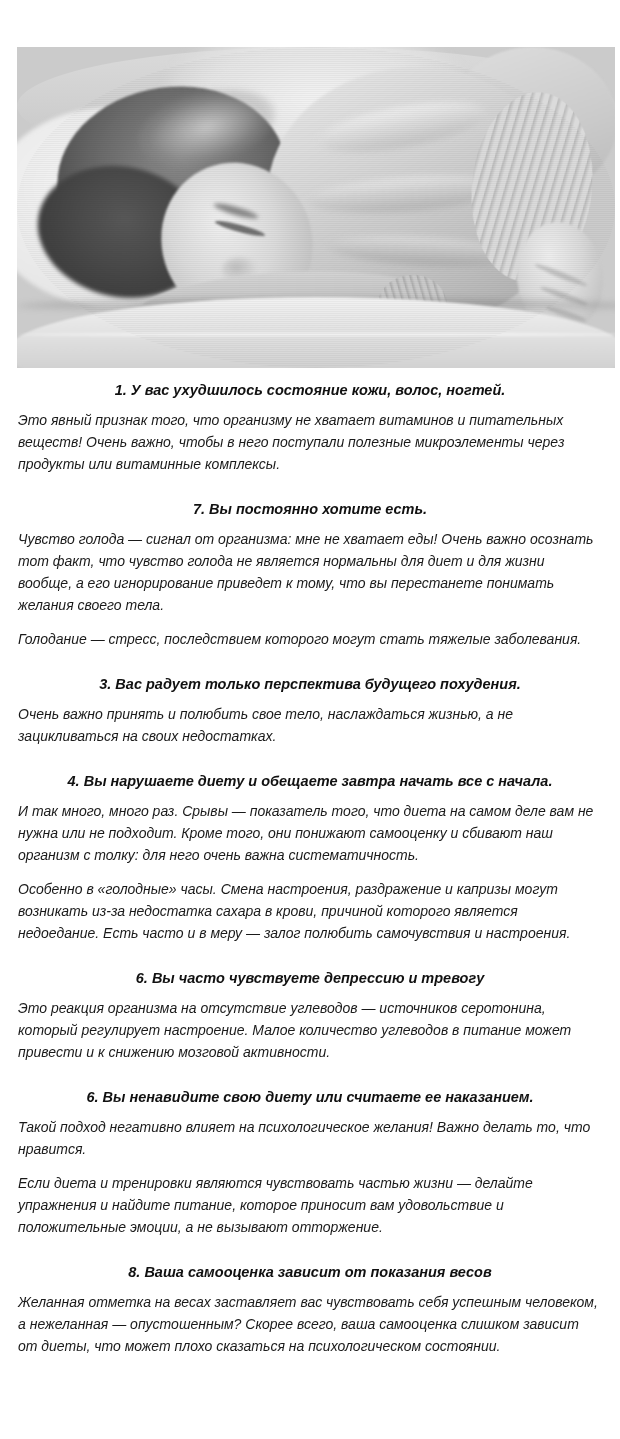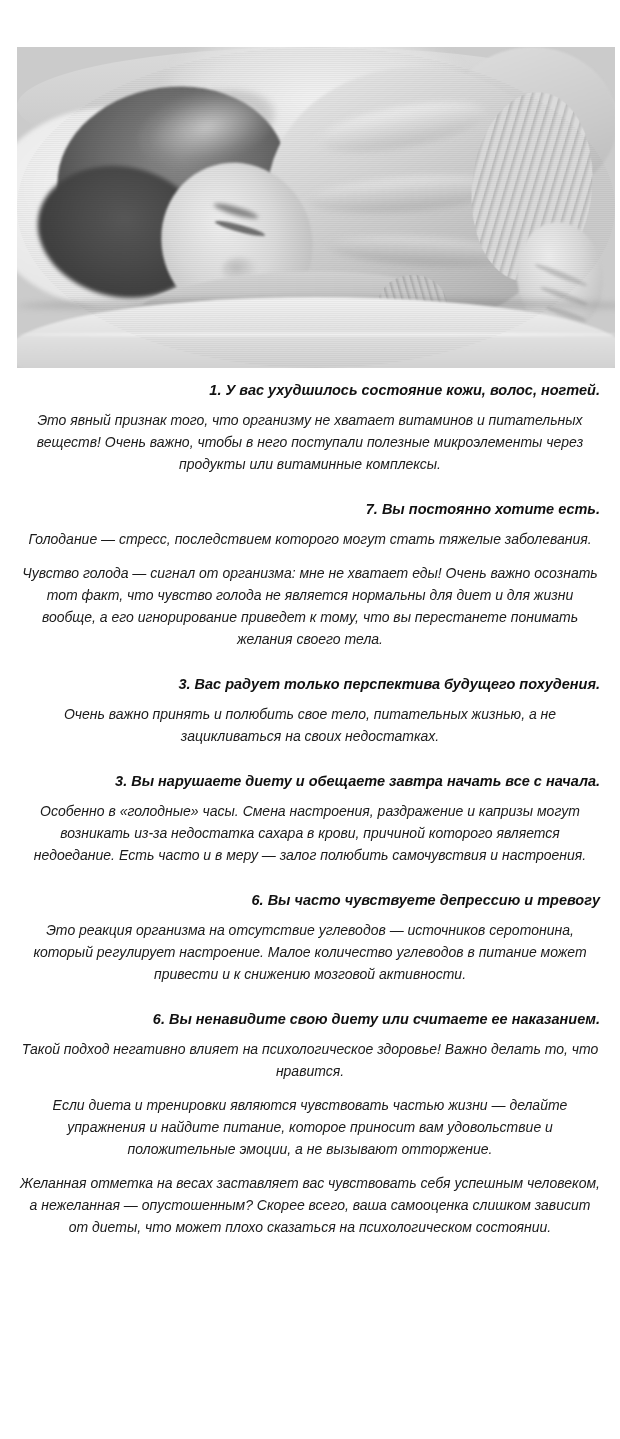--- a/index.html
+++ b/index.html
@@ -204,31 +204,30 @@
   
   .article {
     padding: 0 14px;
     box-sizing: border-box;
     width: 620px;
   }
   .heading {
     font-size: 14.5px;
     font-weight: bold;
     font-style: italic;
-    text-align: right;
+    text-align: center;
     line-height: 19px;
     color: #111111;
     margin: 0;
     padding: 13px 6px 9px 6px;
   }
   .para {
     font-size: 14px;
     font-style: italic;
     font-weight: normal;
-    text-align: center;
     line-height: 22px;
     color: #1a1a1a;
     margin: 0;
     padding: 0 4px 12px 4px;
   }
 </style>
 </head>
 <body>
 
 <div class="page">
@@ -260,27 +259,29 @@
     <div class="ph ph-seat-shadow"></div>
     <div class="ph ph-seat"></div>
     <div class="ph ph-seam"></div>
     <div class="ph ph-grain"></div>
   </figure>
 
   <div class="article" id="article-body">
       <h2 class="heading">1. У вас ухудшилось состояние кожи, волос, ногтей.</h2>
       <p class="para">Это явный признак того, что организму не хватает витаминов и питательных веществ! Очень важно, чтобы в него поступали полезные микроэлементы через продукты или витаминные комплексы.</p>
       <h2 class="heading">7. Вы постоянно хотите есть.</h2>
+      <p class="para">Чувство голода — сигнал от организма: мне не хватает еды! Очень важно осознать тот факт, что чувство голода не является нормальны для диет и для жизни вообще, а его игнорирование приведет к тому, что вы перестанете понимать желания своего тела.</p>
       <p class="para">Голодание — стресс, последствием которого могут стать тяжелые заболевания.</p>
-      <p class="para">Чувство голода — сигнал от организма: мне не хватает еды! Очень важно осознать тот факт, что чувство голода не является нормальны для диет и для жизни вообще, а его игнорирование приведет к тому, что вы перестанете понимать желания своего тела.</p>
       <h2 class="heading">3. Вас радует только перспектива будущего похудения.</h2>
-      <p class="para">Очень важно принять и полюбить свое тело, питательных жизнью, а не зацикливаться на своих недостатках.</p>
-      <h2 class="heading">3. Вы нарушаете диету и обещаете завтра начать все с начала.</h2>
+      <p class="para">Очень важно принять и полюбить свое тело, наслаждаться жизнью, а не зацикливаться на своих недостатках.</p>
+      <h2 class="heading">4. Вы нарушаете диету и обещаете завтра начать все с начала.</h2>
+      <p class="para">И так много, много раз. Срывы — показатель того, что диета на самом деле вам не нужна или не подходит. Кроме того, они понижают самооценку и сбивают наш организм с толку: для него очень важна систематичность.</p>
       <p class="para">Особенно в «голодные» часы. Смена настроения, раздражение и капризы могут возникать из-за недостатка сахара в крови, причиной которого является недоедание. Есть часто и в меру — залог полюбить самочувствия и настроения.</p>
       <h2 class="heading">6. Вы часто чувствуете депрессию и тревогу</h2>
       <p class="para">Это реакция организма на отсутствие углеводов — источников серотонина, который регулирует настроение. Малое количество углеводов в питание может привести и к снижению мозговой активности.</p>
       <h2 class="heading">6. Вы ненавидите свою диету или считаете ее наказанием.</h2>
-      <p class="para">Такой подход негативно влияет на психологическое здоровье! Важно делать то, что нравится.</p>
+      <p class="para">Такой подход негативно влияет на психологическое желания! Важно делать то, что нравится.</p>
       <p class="para">Если диета и тренировки являются чувствовать частью жизни — делайте упражнения и найдите питание, которое приносит вам удовольствие и положительные эмоции, а не вызывают отторжение.</p>
+      <h2 class="heading">8. Ваша самооценка зависит от показания весов</h2>
       <p class="para">Желанная отметка на весах заставляет вас чувствовать себя успешным человеком, а нежеланная — опустошенным? Скорее всего, ваша самооценка слишком зависит от диеты, что может плохо сказаться на психологическом состоянии.</p>
     </div>
 
 </div>
 
 </body></html>

